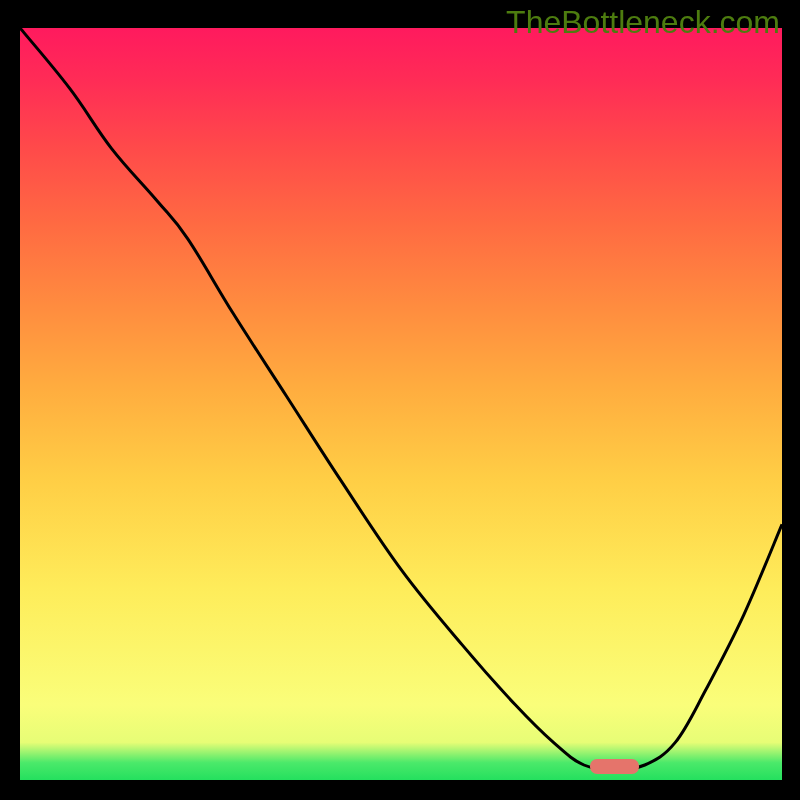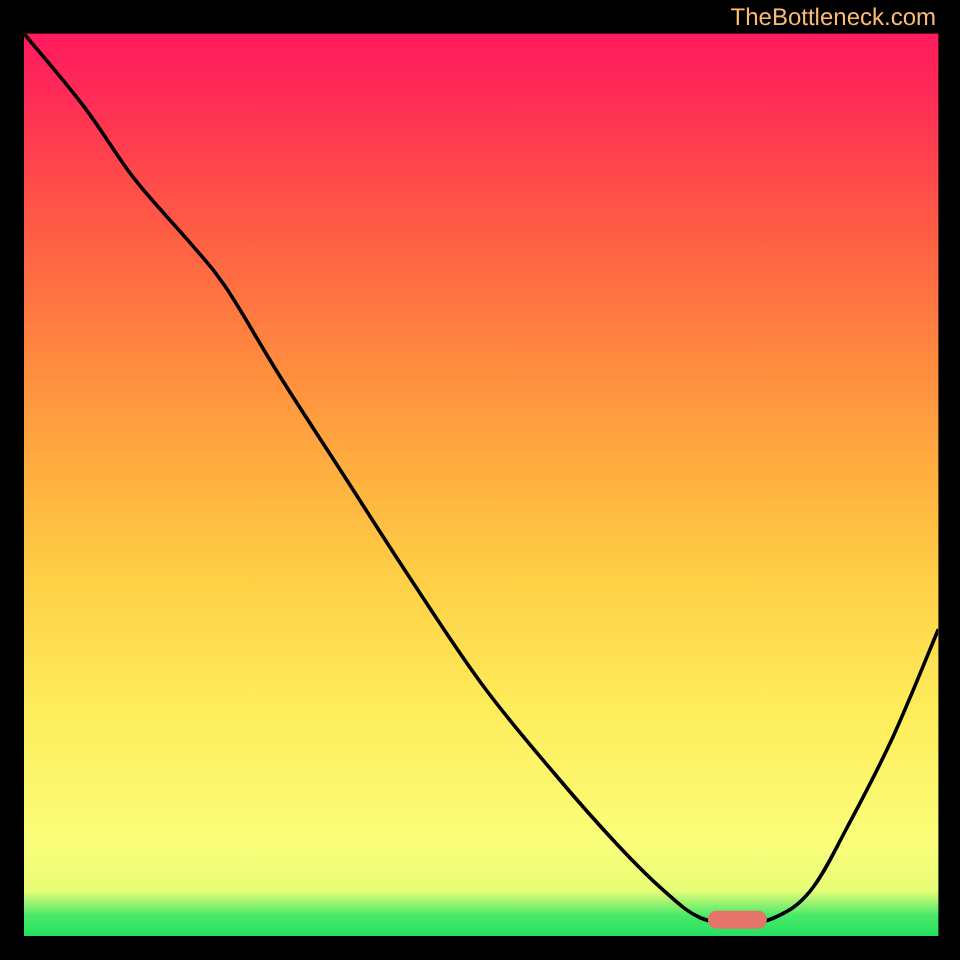--- a/index.html
+++ b/index.html
@@ -14,22 +14,22 @@
   .frame {
     position: relative;
     width: 800px;
     height: 800px;
     background: #000;
   }
   .watermark {
     position: absolute;
     top: 4px;
     right: 20px;
-    color: #fdba74;
-    font-size: 20px;
+    color: #4d7c0f;
+    font-size: 32px;
     font-weight: 500;
     z-index: 5;
     user-select: none;
   }
   .plot-area {
     position: absolute;
     left: 20px;
     top: 28px;
     width: 762px;
     height: 752px;

